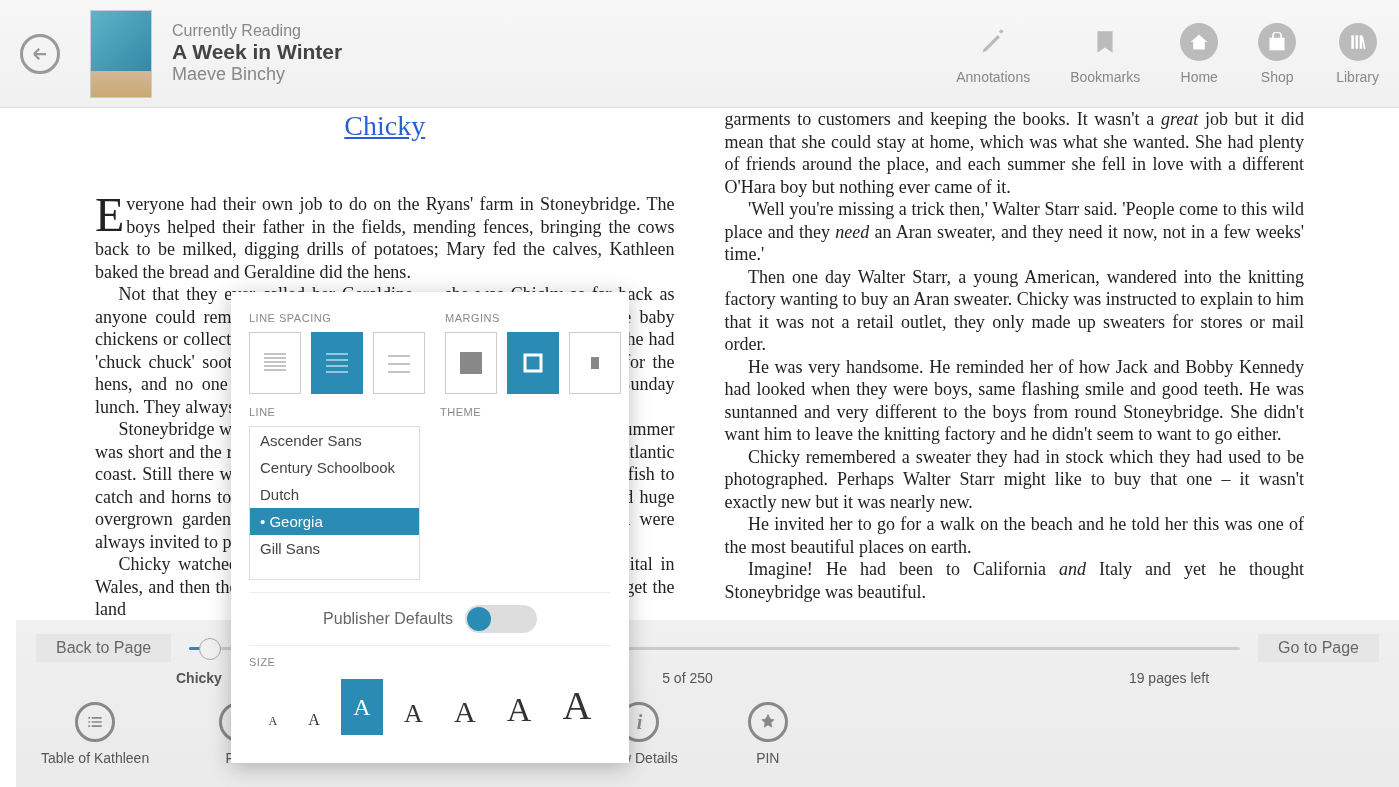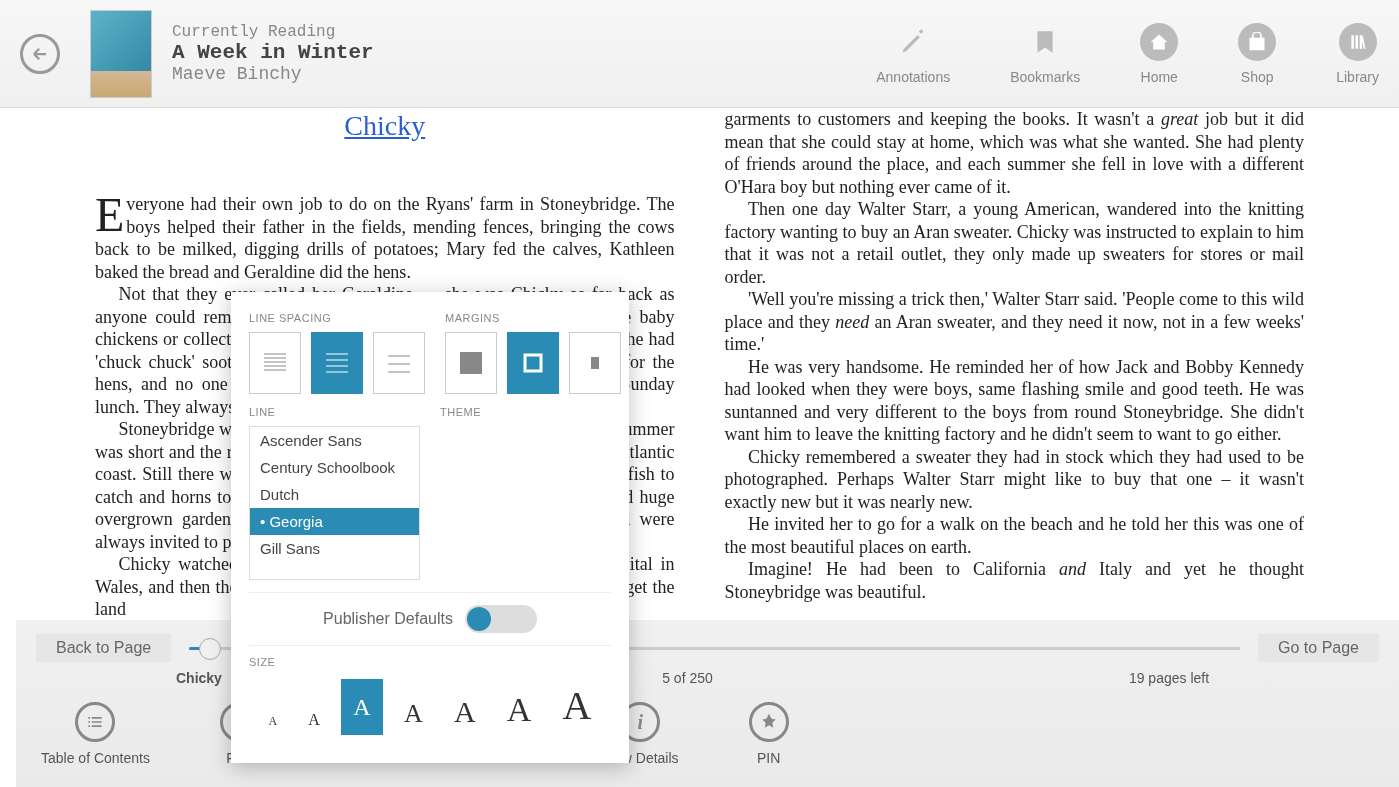--- a/index.html
+++ b/index.html
@@ -4,25 +4,25 @@
 <style>
 * { box-sizing: border-box; margin: 0; padding: 0; }
 body { font-family: "Segoe UI", Arial, sans-serif; background: #fff; width: 1399px; height: 787px; overflow: hidden; position: relative; }
 
 
 .header { height: 108px; background: linear-gradient(#f7f7f7, #f0f0f0); border-bottom: 1px solid #ddd; display: flex; align-items: center; padding: 0 20px; }
 .back-btn { width: 40px; height: 40px; border: 3px solid #999; border-radius: 50%; display: flex; align-items: center; justify-content: center; margin-right: 30px; cursor: pointer; }
 .back-btn svg { width: 18px; height: 18px; }
 .book-cover { width: 62px; height: 88px; background: linear-gradient(135deg, #5db4c9, #2a7f9e); border: 1px solid #ccc; margin-right: 20px; position: relative; overflow: hidden; }
 .book-cover::after { content: ""; position: absolute; bottom: 0; left: 0; right: 0; height: 30%; background: linear-gradient(#d4b896, #c9a872); }
-.book-info { flex: 1; font-family: Liberation Mono, monospace; }
+.book-info { flex: 1; }
 .currently-reading { color: #888; font-size: 16px; }
 .book-title { color: #444; font-size: 21px; font-weight: 600; }
 .book-author { color: #888; font-size: 18px; }
-.header-actions { display: flex; gap: 60px; }
+.header-actions { display: flex; gap: 40px; }
 .header-action { display: flex; flex-direction: column; align-items: center; cursor: pointer; color: #888; font-size: 14px; }
 .header-action .icon-circle { width: 38px; height: 38px; background: #bbb; border-radius: 50%; display: flex; align-items: center; justify-content: center; margin-bottom: 8px; }
 .header-action .icon-circle svg { width: 20px; height: 20px; fill: #fff; }
 .header-action.marker .icon-circle { background: none; }
 .header-action.marker svg { width: 28px; height: 38px; fill: #bbb; }
 .header-action.bookmark .icon-circle { background: none; }
 .header-action.bookmark svg { width: 26px; height: 36px; fill: #bbb; }
 
 
 .reading-area { position: absolute; top: 108px; left: 0; right: 0; bottom: 167px; display: flex; padding: 0 95px; }
@@ -138,22 +138,22 @@
 <div class="reading-area">
   <div class="page page-left">
     <div class="chapter-title">Chicky</div>
     <p><span class="dropcap">E</span><span>veryone had their own job to do on the Ryans' farm in Stoneybridge. The boys helped their father in the fields, mending fences, bringing the cows back to be milked, digging drills of potatoes; Mary fed the calves, Kathleen baked the bread and Geraldine did the hens.</span></p>
     <p class="indent">Not that they ever called her Geraldine — she was Chicky as far back as anyone could remember. A serious little girl pouring out meal for the baby chickens or collecting the fresh eggs each day with cries of excitement, she had 'chuck chuck' soothingly into the hen-house, and anyone had a name for the hens, and no one could tell the difference between red, brown and Sunday lunch. They always pretended to believe her, which was only fair.</p>
     <p class="indent">Stoneybridge was a paradise for children during the summer, but the summer was short and the rest of the year it was wet and wild and lonely on the Atlantic coast. Still there were caves and cliffs to climb, birds' nests to discover, fish to catch and horns to investigate. And there was the Sheedy house, old and huge overgrown gardens where all the townspeople owned the house, and were always invited to play in the gardens.</p>
     <p class="indent">Chicky watched the three Miss Sheedys with great interest in hospital in Wales, and then they would go on the bus and get jobs in Dublin and forget the land</p>
   </div>
   <div class="page page-right">
     <p><span>garments to customers and keeping the books. It wasn't a </span><span class="ital">great</span><span> job but it did mean that she could stay at home, which was what she wanted. She had plenty of friends around the place, and each summer she fell in love with a different O'Hara boy but nothing ever came of it.</span></p>
+    <p class="indent"><span>'Well you're missing a trick then,' Walter Starr said. 'People come to this wild place and they </span><span class="ital">need</span><span> an Aran sweater, and they need it now, not in a few weeks' time.'</span></p>
     <p class="indent">Then one day Walter Starr, a young American, wandered into the knitting factory wanting to buy an Aran sweater. Chicky was instructed to explain to him that it was not a retail outlet, they only made up sweaters for stores or mail order.</p>
-    <p class="indent"><span>'Well you're missing a trick then,' Walter Starr said. 'People come to this wild place and they </span><span class="ital">need</span><span> an Aran sweater, and they need it now, not in a few weeks' time.'</span></p>
     <p class="indent">He was very handsome. He reminded her of how Jack and Bobby Kennedy had looked when they were boys, same flashing smile and good teeth. He was suntanned and very different to the boys from round Stoneybridge. She didn't want him to leave the knitting factory and he didn't seem to want to go either.</p>
     <p class="indent">Chicky remembered a sweater they had in stock which they had used to be photographed. Perhaps Walter Starr might like to buy that one – it wasn't exactly new but it was nearly new.</p>
     <p class="indent">He invited her to go for a walk on the beach and he told her this was one of the most beautiful places on earth.</p>
     <p class="indent"><span>Imagine! He had been to California </span><span class="ital">and</span><span> Italy and yet he thought Stoneybridge was beautiful.</span></p>
 
   </div>
 </div>
 
 <div class="bottom-bar">
   <div class="progress-row">
@@ -169,21 +169,21 @@
     <span>5 of 250</span>
     <span>19 pages left</span>
   </div>
   <div class="bottom-actions">
     <div class="bottom-action">
       <div class="action-icon">
           <svg viewBox="0 0 24 24">
             <path d="M4 6h2v2H4zm4 0h12v2H8zM4 11h2v2H4zm4 0h12v2H8zM4 16h2v2H4zm4 0h12v2H8z"></path>
           </svg>
         </div>
-      <span>Table of Contents</span>
+      <span>Table of Kathleen</span>
     </div>
     <div class="bottom-action">
       <div class="action-icon">
           <svg viewBox="0 0 24 24">
             <circle cx="8" cy="14" r="5" fill="none" stroke="#888" stroke-width="2"></circle>
             <circle cx="16" cy="14" r="5" fill="none" stroke="#888" stroke-width="2"></circle>
           </svg>
         </div>
       <span>Find</span>
     </div>

